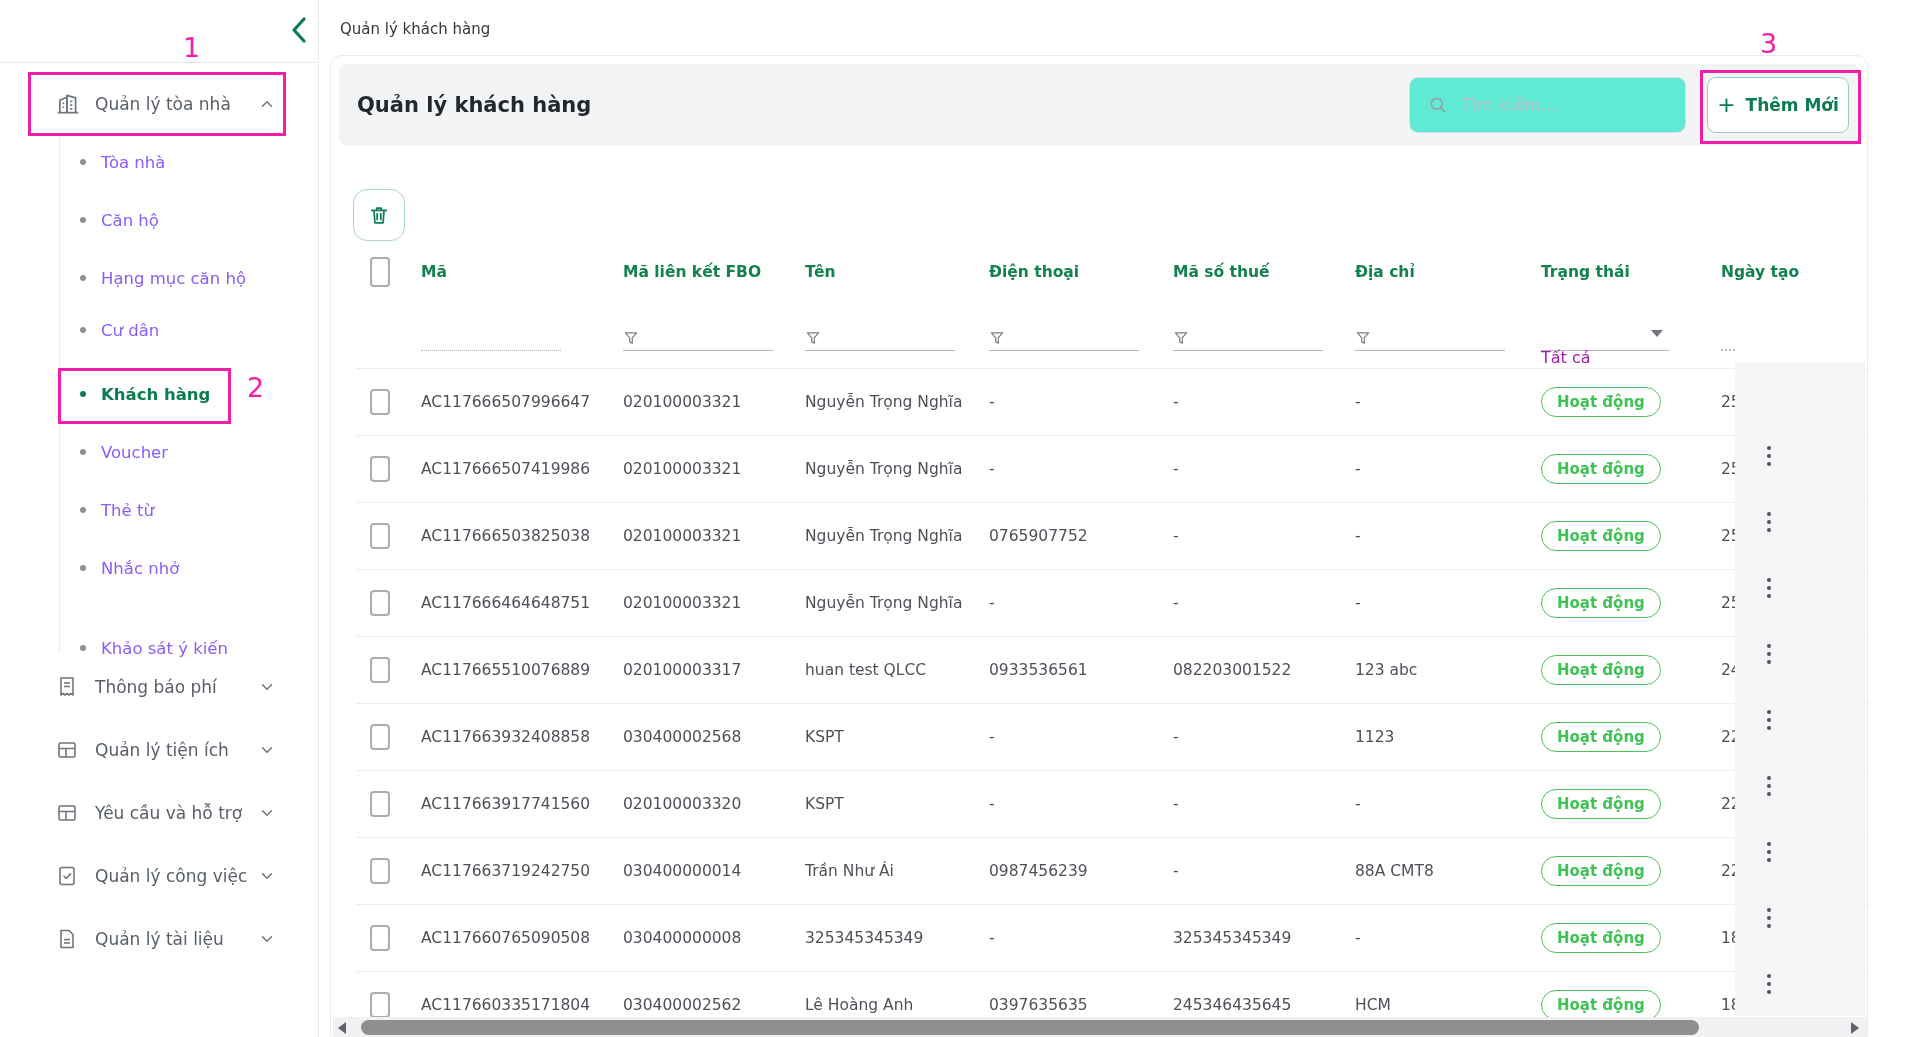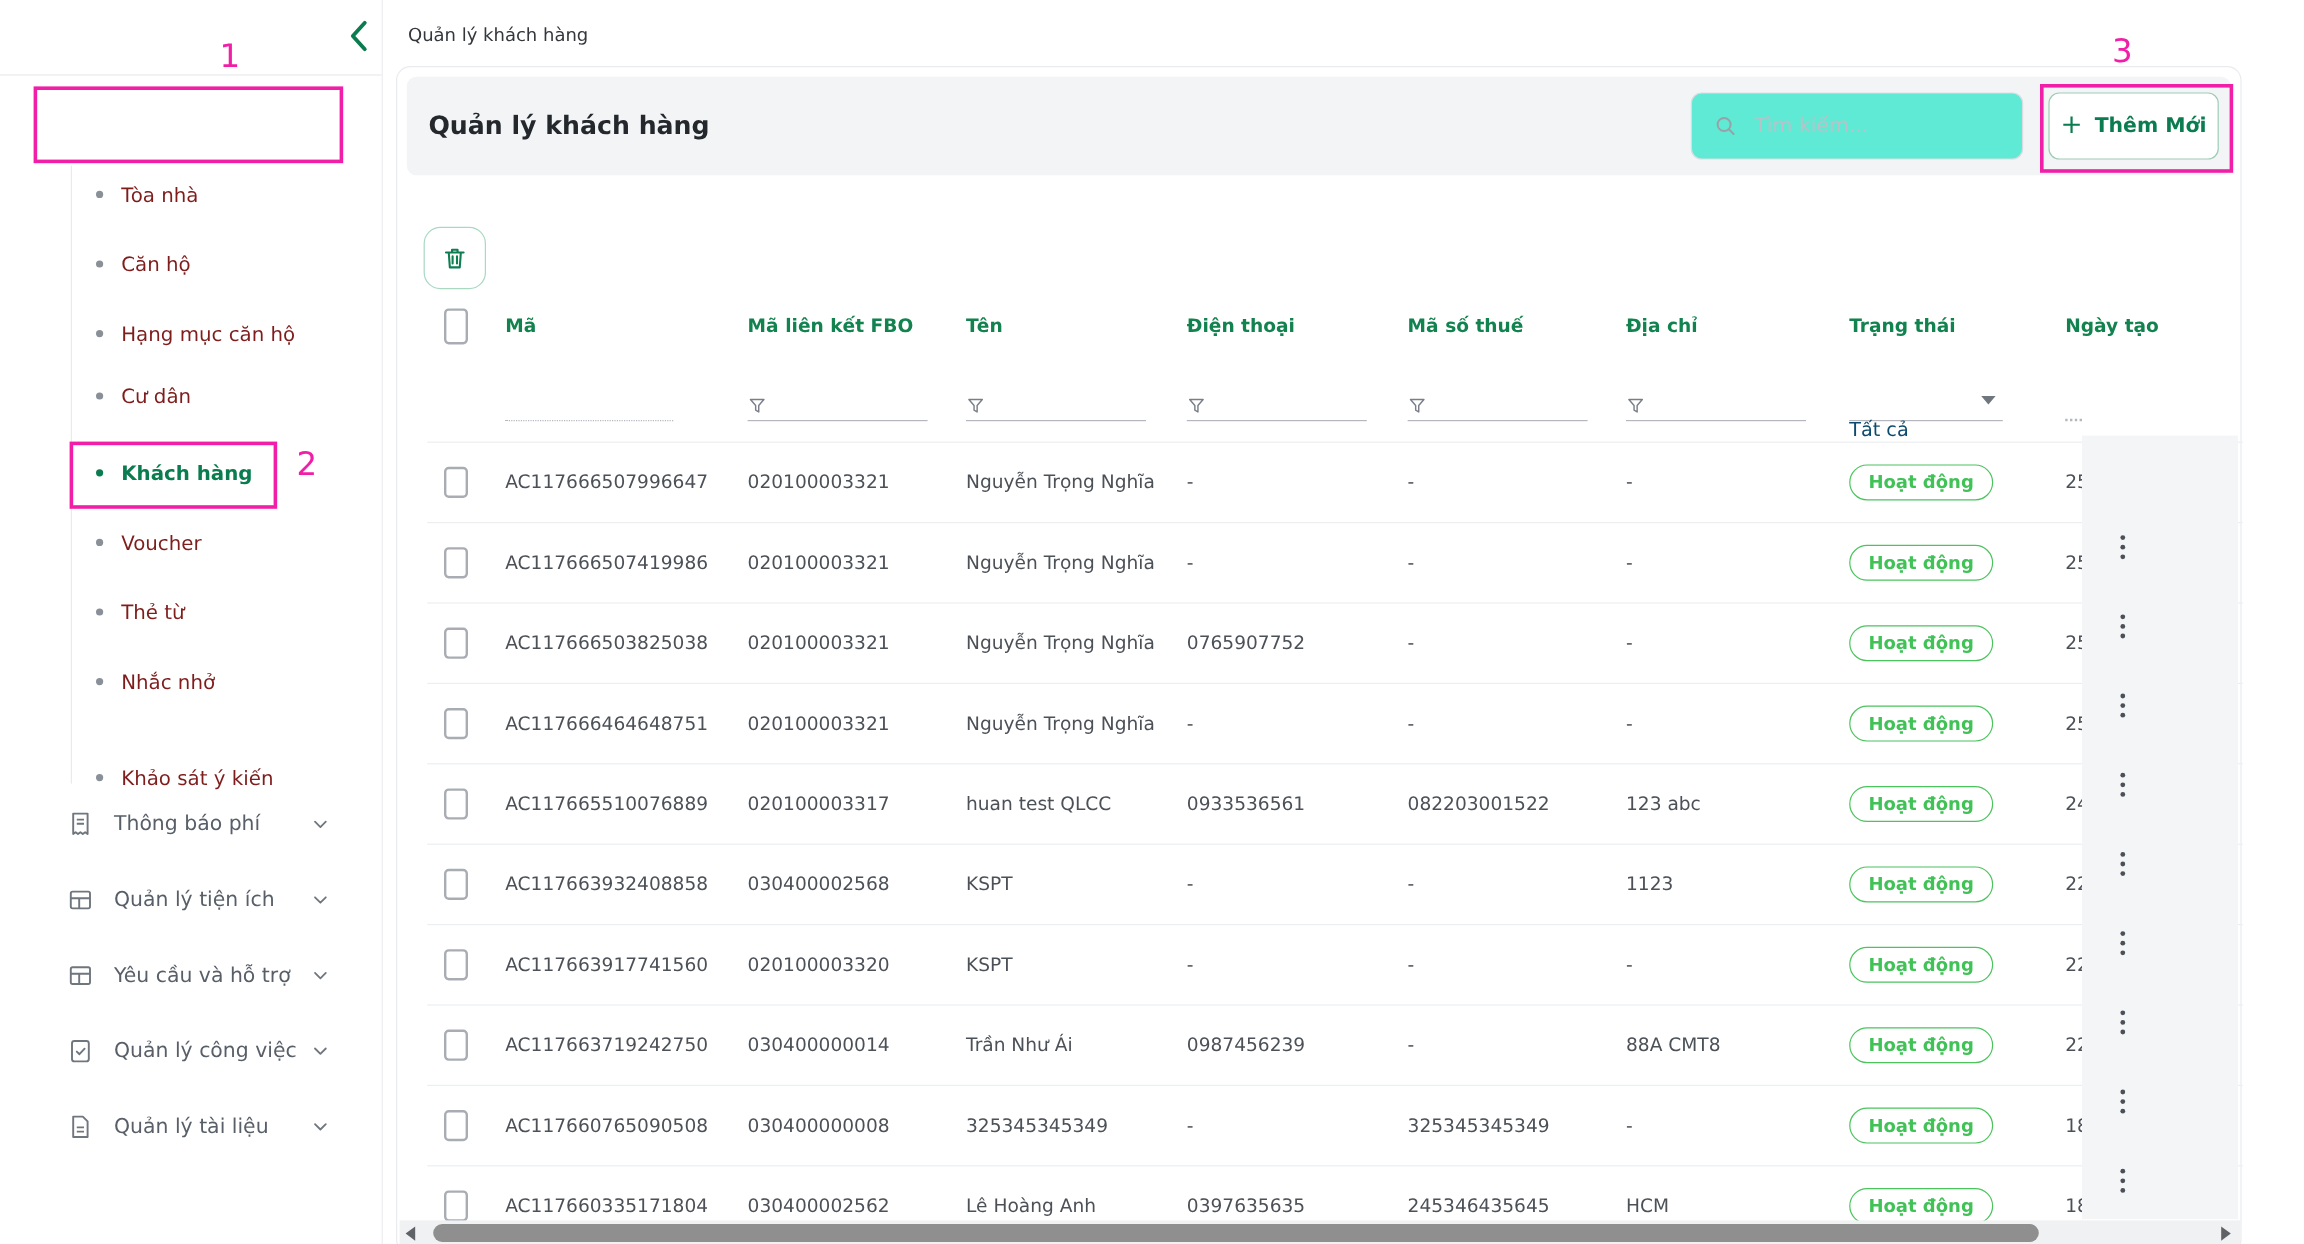--- a/index.html
+++ b/index.html
@@ -9,21 +9,21 @@
   .sidebar{position:absolute;left:0;top:0;width:318px;height:1037px;background:#fff;border-right:1px solid #ededef;}
   .sidebar-top{position:absolute;left:0;top:0;width:318px;height:62px;border-bottom:1px solid #e8e9eb;}
   .collapse-btn{position:absolute;left:286px;top:14px;width:26px;height:32px;cursor:pointer;}
   .rootitem{position:absolute;left:0;width:318px;height:57px;display:flex;align-items:center;cursor:pointer;}
   .rootitem .ricon{position:absolute;left:55px;width:26px;height:26px;display:flex;align-items:center;}
   .rootitem .rlabel{position:absolute;left:95px;font-size:17px;color:#585f68;white-space:nowrap;}
   .rootitem .rchevron{position:absolute;left:258px;width:18px;height:18px;}
   .vline{position:absolute;left:59px;top:138px;width:1px;height:515px;background:#e9eaec;}
   .subitem{position:absolute;left:0;width:318px;height:58px;display:flex;align-items:center;cursor:pointer;}
   .subitem .bullet{position:absolute;left:80px;width:6px;height:6px;border-radius:50%;background:#8a9097;}
-  .subitem .slabel{position:absolute;left:101px;font-size:16.5px;color:#7f1d1d;white-space:nowrap;}
+  .subitem .slabel{position:absolute;left:101px;font-size:16.5px;color:#8b5cf6;white-space:nowrap;}
   .subitem.active .bullet{background:var(--accent);}
   .subitem.active .slabel{color:var(--accent);font-weight:700;}
   
   .breadcrumb{position:absolute;left:340px;top:20px;font-size:15px;color:#34383d;}
   .card{position:absolute;left:330px;top:55px;width:1538px;height:990px;background:#fff;
         border:1px solid #e9ebee;border-radius:12px;box-sizing:border-box;}
   .card-header{position:absolute;left:8px;top:8px;width:1520px;height:82px;background:#f2f4f6;border-radius:8px;}
   .card-title{position:absolute;left:18px;top:0;height:82px;display:flex;align-items:center;
               font-size:21px;font-weight:700;color:#24282d;}
   .searchbox{position:absolute;left:1070px;top:13px;width:277px;height:56px;background:#5eead4;
@@ -43,21 +43,21 @@
   .tgrid{display:grid;grid-template-columns:65px 202px 182px 184px 184px 182px 186px 180px 148px;align-items:center;}
   .thead{position:absolute;left:25px;top:201px;width:1513px;height:30px;}
   .thead .hcell{font-size:15.5px;font-weight:700;color:#12824f;white-space:nowrap;}
   .cbx{width:16px;height:22px;border:2px solid #a9adb3;border-radius:4px;background:#fff;margin-left:14px;cursor:pointer;}
   .tfilter{position:absolute;left:25px;top:255px;width:1513px;height:40px;align-items:end;}
   .fcell{display:flex;align-items:flex-end;border-bottom:1px solid #b4b8be;height:26px;padding-bottom:2px;box-sizing:border-box;cursor:pointer;}
   .fcell.w150{width:150px;}
   .fcell.dotted{border-bottom:1px dotted #b4b8be;width:140px;}
   .fcell.status{width:128px;align-items:center;justify-content:space-between;padding-bottom:4px;height:30px;}
   .fcell.mini{border-bottom:2px dotted #b4b8be;width:14px;}
-  .fcell .ftext{font-size:16px;color:#0c4a6e;margin-top:48px;}
+  .fcell .ftext{font-size:16px;color:#a21caf;margin-top:48px;}
   .caret{width:0;height:0;border-left:6px solid transparent;border-right:6px solid transparent;border-top:7px solid #70767e;margin-right:6px;}
   .tbody{position:absolute;left:25px;top:312px;width:1513px;border-top:1px solid #eceef1;}
   .trow{height:66px;border-bottom:1px solid #eceef1;}
   .trow .c{font-size:15.5px;color:#4c5158;white-space:nowrap;overflow:visible;}
   .badge{display:inline-flex;align-items:center;justify-content:center;padding:5px 15px;border:1.5px solid #4cc45e;
          border-radius:18px;color:#41c257;font-size:15px;font-weight:700;width:max-content;background:#fff;text-align:center;}
   .actions-panel{position:absolute;left:1404px;top:307px;width:130px;height:653px;background:#f3f5f7;z-index:3;}
   .kebab{position:absolute;left:24px;width:20px;height:30px;display:flex;flex-direction:column;align-items:center;
          justify-content:center;gap:4px;cursor:pointer;}
   .kebab i{width:4px;height:4px;border-radius:50%;background:#4b5057;}
@@ -79,20 +79,36 @@
 
   <aside class="sidebar">
     <div class="sidebar-top">
       <div class="collapse-btn">
         <svg width="26" height="32" viewBox="0 0 26 32">
           <path d="M18 5 L8 16 L18 27" fill="none" stroke="#0b7c50" stroke-width="3.2" stroke-linecap="round" stroke-linejoin="round"></path>
         </svg>
       </div>
     </div>
 
+    <div class="rootitem" style="top:75px">
+      <span class="ricon" id="icon-building">
+          <svg width="26" height="26" viewBox="0 0 24 24" fill="none" stroke="#6f767e" stroke-width="1.6" stroke-linejoin="round">
+            <path d="M4.5 20V8.5l6.5-2.7V20"></path>
+            <path d="M11 20V4l8 2.3V20"></path>
+            <path d="M2.5 20h19"></path>
+            <path d="M7 11.5h1.5M7 15h1.5M14 9.5h2M14 13h2M14 16.5h2"></path>
+          </svg>
+        </span>
+      <span class="rlabel">Quản lý tòa nhà</span>
+      <span class="rchevron">
+        <svg width="18" height="18" viewBox="0 0 24 24">
+            <path d="M6 15l6-6 6 6" fill="none" stroke="#6f767e" stroke-width="2" stroke-linecap="round" stroke-linejoin="round"></path>
+          </svg>
+      </span>
+    </div>
 
     <div class="vline"></div>
     <div id="submenu">
         <div class="subitem" style="top: 133px;">
           <span class="bullet"></span>
           <span class="slabel">Tòa nhà</span>
         </div>
         <div class="subitem" style="top: 191px;">
           <span class="bullet"></span>
           <span class="slabel">Căn hộ</span>

